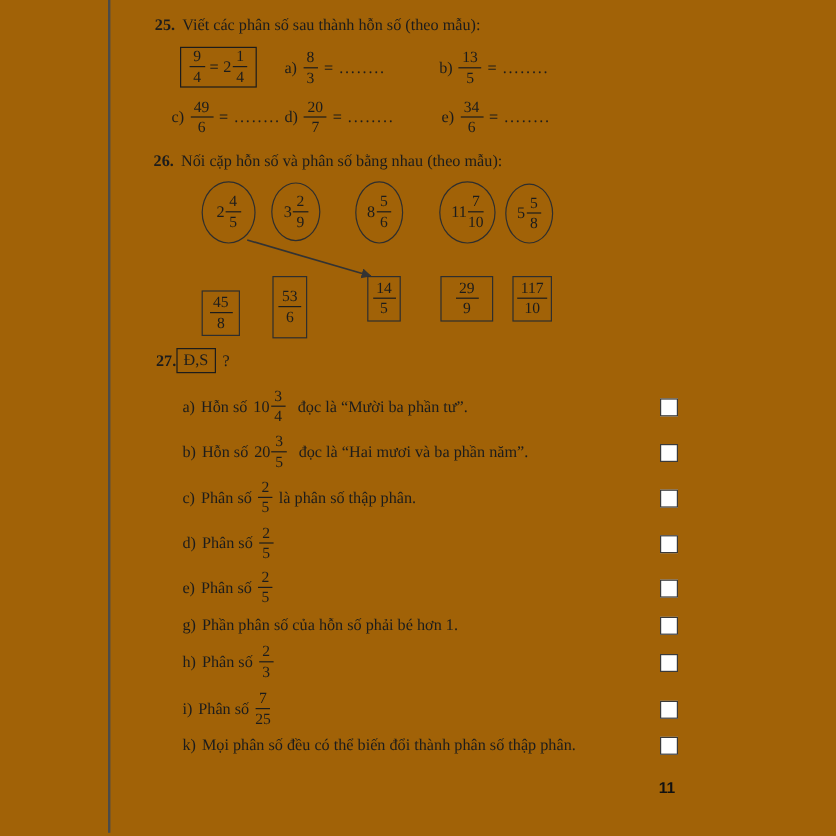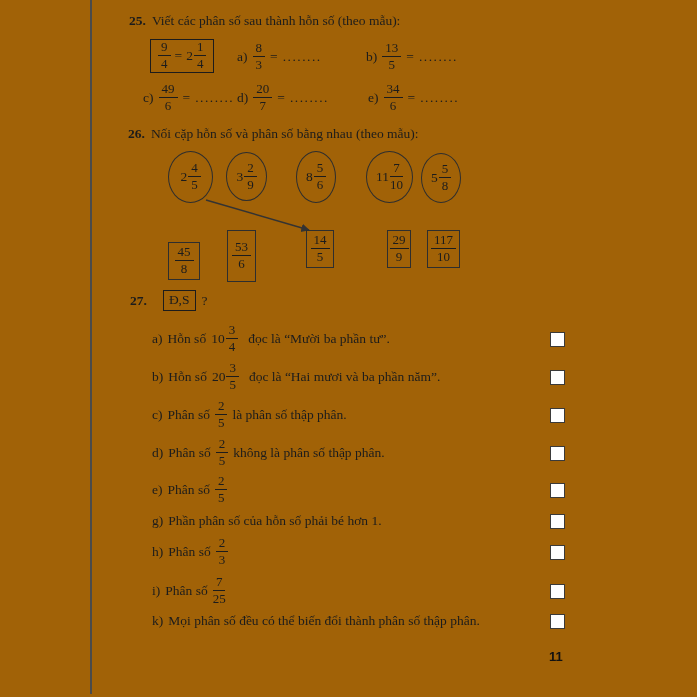--- a/index.html
+++ b/index.html
@@ -182,35 +182,35 @@
       <span class="fn">53</span>
       <span class="fd">6</span>
     </span>
   </div>
   <div class="fbox" style="left:306px; top:230px; width:28px; height:38px;">
     <span class="frac">
       <span class="fn">14</span>
       <span class="fd">5</span>
     </span>
   </div>
-  <div class="fbox" style="left:387px; top:230px; width:24px; height:38px;">
+  <div class="fbox" style="left:367px; top:230px; width:44px; height:38px;">
     <span class="frac">
       <span class="fn">29</span>
       <span class="fd">9</span>
     </span>
   </div>
   <div class="fbox" style="left:427px; top:230px; width:33px; height:38px;">
     <span class="frac">
       <span class="fn">117</span>
       <span class="fd">10</span>
     </span>
   </div>
 
   <div class="abs row" style="left:130px; top:290px;">
-    <span class="ex-num" style="margin-right:16px;">27.</span>
+    <span class="ex-num" style="margin-right:0;">27.</span>
     <span class="badge">Đ,S</span>
     <span class="qmark">?</span>
   </div>
 
   <div class="qrow" style="top:320px; height:38px;">
     <span class="qtext">
       <span class="seg">a)</span>
       <span class="seg">Hỗn số</span>
       <span class="mixed seg">
         <span>10</span>
@@ -254,21 +254,20 @@
   </div>
 
   <div class="qrow" style="top:434px; height:38px;">
     <span class="qtext">
       <span class="seg">d)</span>
       <span class="seg">Phân số</span>
       <span class="frac">
         <span class="fn">2</span>
         <span class="fd">5</span>
       </span>
-      <span>không là phân số thập phân.</span>
     </span>
     <span class="cbx"></span>
   </div>
 
   <div class="qrow" style="top:471px; height:38px;">
     <span class="qtext">
       <span class="seg">e)</span>
       <span class="seg">Phân số</span>
       <span class="frac">
         <span class="fn">2</span>

